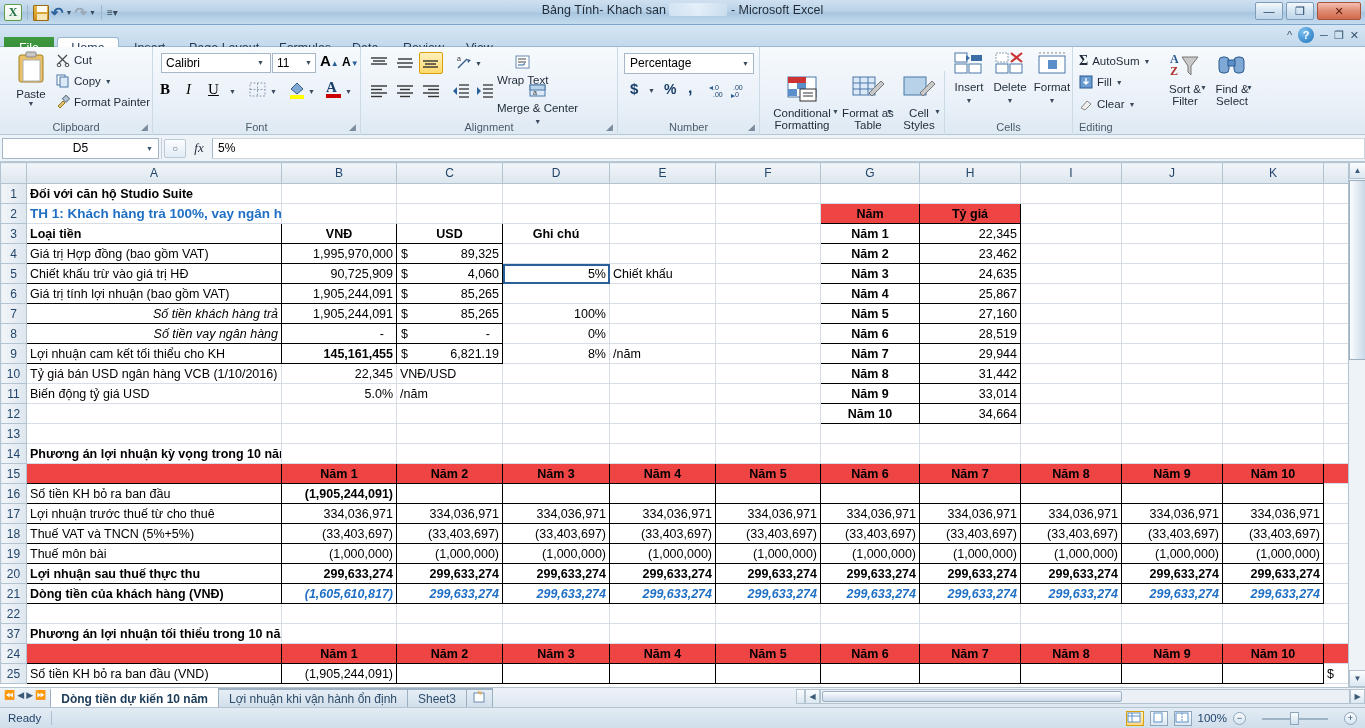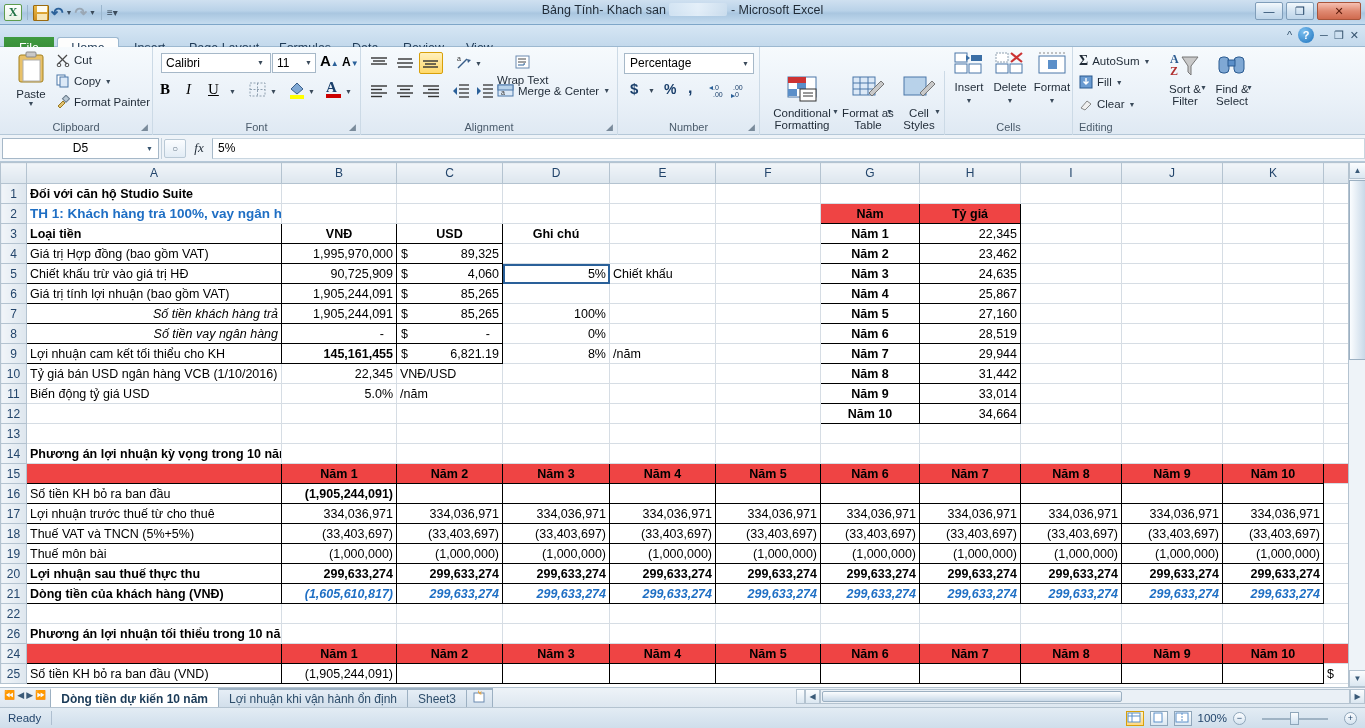--- a/index.html
+++ b/index.html
@@ -398,21 +398,21 @@
       <svg style="position:absolute;left:114px;top:36px;" width="20" height="16">
         <g stroke="#333" stroke-width="1.3">
             <line x1="8" y1="2" x2="18" y2="2"></line>
             <line x1="8" y1="6" x2="18" y2="6"></line>
             <line x1="8" y1="10" x2="18" y2="10"></line>
             <line x1="8" y1="14" x2="18" y2="14"></line>
           </g>
         <path d="M2 4 L6 8 L2 12 Z" fill="#2a6099"></path>
       </svg>
 
-      <div class="hitem" style="left:136px;top:36px;">
+      <div class="hitem" style="left:136px;top:36px;flex-direction:column;">
         <svg width="17" height="15" class="gi">
           <rect x="1" y="2" width="15" height="11" fill="#dce9f7" stroke="#4a77a8"></rect>
           <rect x="1" y="2" width="15" height="5" fill="#b8d2ea" stroke="#4a77a8"></rect>
           <text x="4" y="12" font-size="7" fill="#333">a</text>
         </svg>
         <span>Merge &amp; Center</span>
         <span class="tiny-caret">▼</span>
       </div>
 
       <div class="rglabel">
@@ -970,21 +970,21 @@
             <td class="cell"></td>
         <td class="cell"></td>
             <td class="cell"></td>
         <td class="cell"></td>
             <td class="cell"></td>
         <td class="cell"></td>
             <td class="cell"></td>
       </tr>
 
       <tr>
-        <td class="rowhdr">26</td>
+        <td class="rowhdr">37</td>
         <td class="cell b">Phương án lợi nhuận tối thiểu trong 10 năm</td>
         <td class="cell"></td>
             <td class="cell"></td>
         <td class="cell"></td>
             <td class="cell"></td>
         <td class="cell"></td>
             <td class="cell"></td>
         <td class="cell"></td>
             <td class="cell"></td>
         <td class="cell"></td>

